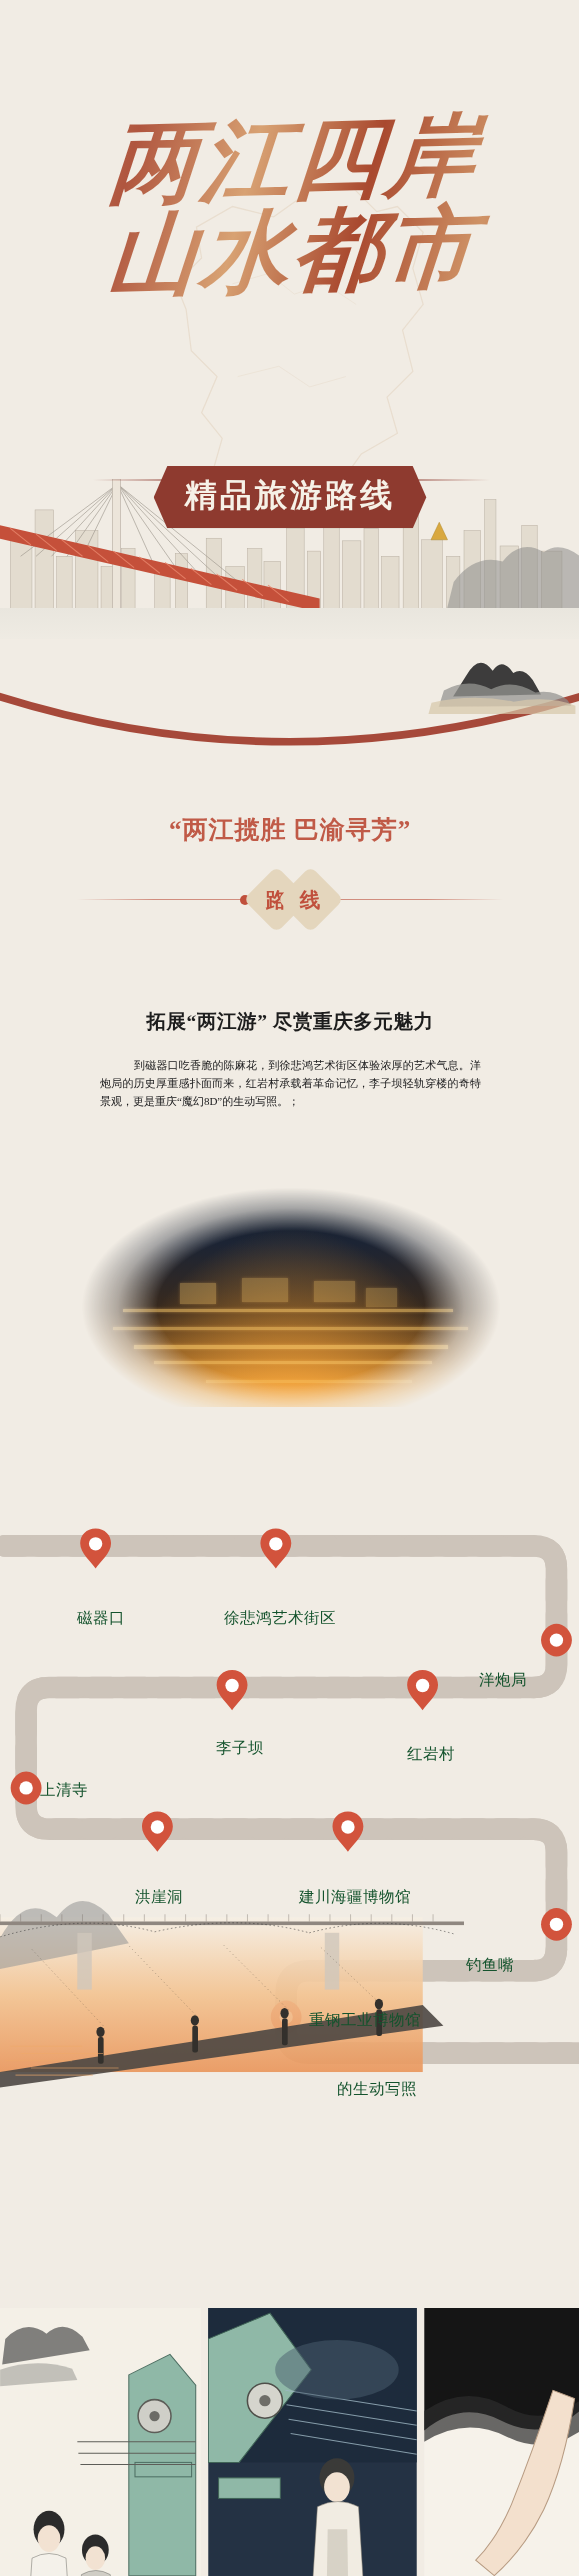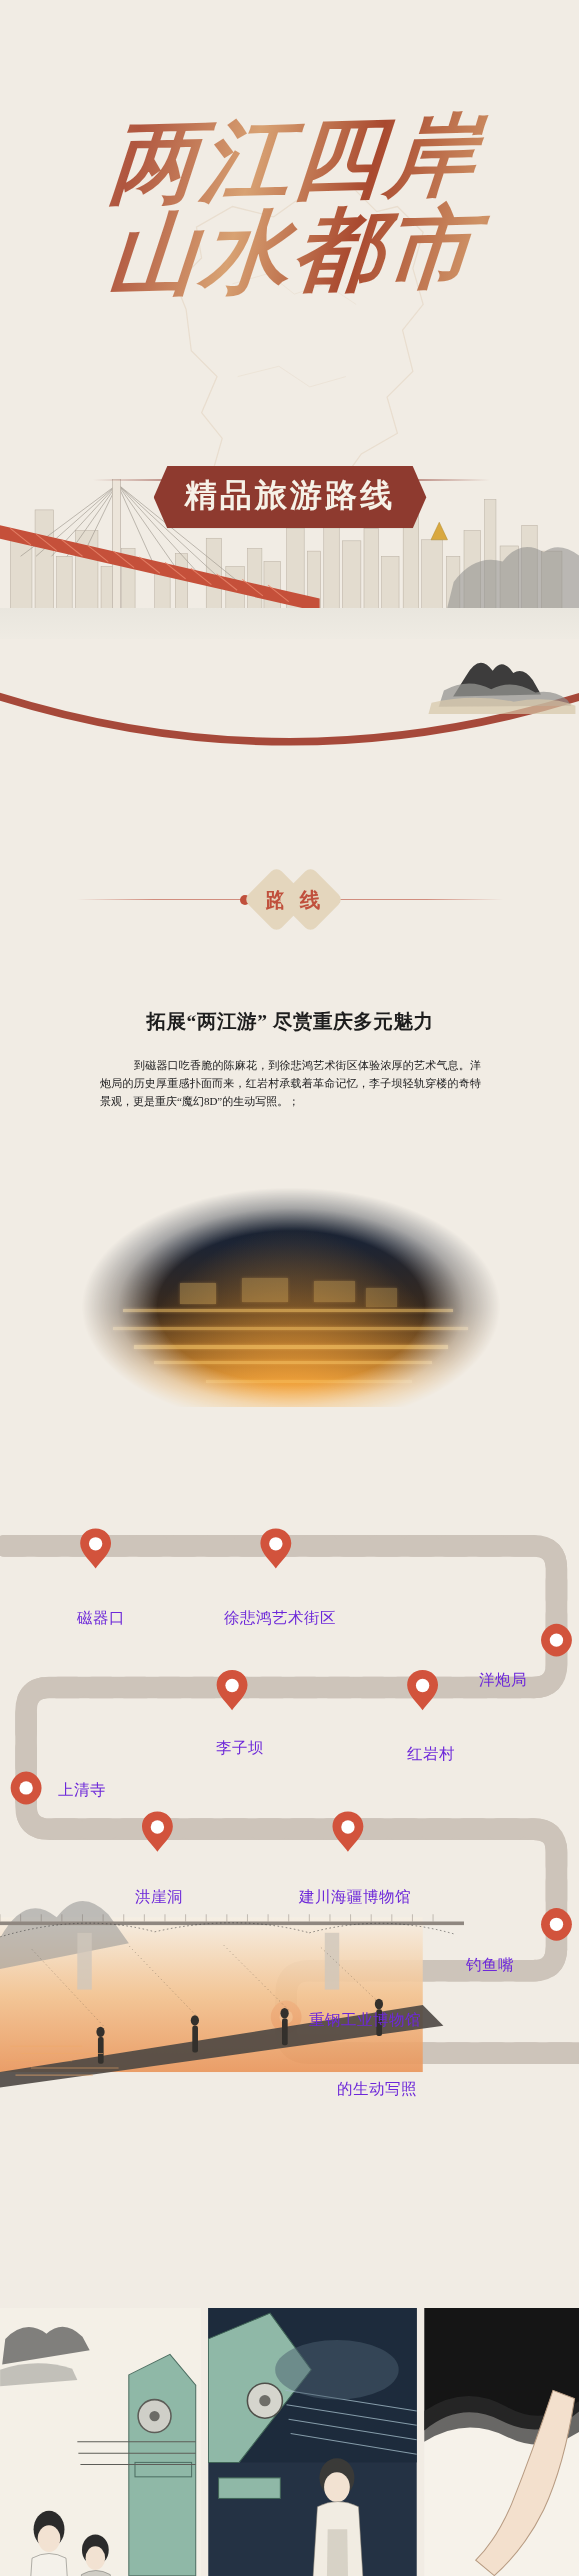--- a/index.html
+++ b/index.html
@@ -120,21 +120,21 @@
     overflow: hidden;
   }
   .hongya .win {
     position:absolute; background:#ffcc6a; border-radius:0.5px; box-shadow:0 0 3.1px rgba(255,190,90,.9);
   }
 
   
   .routemap { position: absolute; left: 0; top: 1515px; width: 580px; height: 587px; }
   .roadlabel {
     position: absolute; font-family:"Liberation Sans","DejaVu Sans",sans-serif;
-    font-size: 15.5px; color: #6d28d9; white-space: nowrap; letter-spacing: 0.5px;
+    font-size: 15.5px; color: #14532d; white-space: nowrap; letter-spacing: 0.5px;
   }
 
   
   .strip1 { position: absolute; left: 0; top: 2308px; width: 580px; height: 350px; display: flex; gap: 7.2px; }
   .ph { position: relative; overflow: hidden; border: 0; }
 </style>
 </head>
 <body>
 
 <div id="page">
@@ -231,20 +231,21 @@
       <path d="M-40 100 Q562 300 1165 100" fill="none" stroke="#a6493a" stroke-width="15"></path>
 
       <g opacity=".92">
         <path d="M905 72 q26 -46 52 -10 q18 -28 40 4 q20 -12 38 14 l16 28 L880 112 Z" fill="#2e2e2e"></path>
         <path d="M862 100 q48 -26 92 -2 q40 -22 86 6 q36 -6 62 14 l8 12 L852 132 Z" fill="#8d8d8b" opacity=".75"></path>
         <path d="M838 124 q80 -18 160 -2 q70 -12 120 8 l0 16 L832 146 Z" fill="#d6c6a7" opacity=".75"></path>
       </g>
     </svg>
   </div>
 
+  <div class="sec-quote" style="top:813px;">“两江揽胜 巴渝寻芳”</div>
 
   <div class="badge-row" style="top:871px;">
     <div class="badge-line"></div>
     <div class="badge-dot" style="left:240px;"></div>
     <div class="badge-dot" style="left:330px;"></div>
     <div class="diamond" style="left:253px;">
       <span>路</span>
     </div>
     <div class="diamond" style="left:287px;">
       <span>线</span>
@@ -362,21 +363,21 @@
       </g>
     </svg>
 
     
     <div class="roadlabel" style="left:77px; top:93px;">磁器口</div>
     <div class="roadlabel" style="left:224px; top:93px;">徐悲鸿艺术街区</div>
     <div class="roadlabel" style="left:479px; top:155px;font-family:Liberation Mono, monospace;">洋炮局</div>
 
     <div class="roadlabel" style="left:407px; top:229px;">红岩村</div>
     <div class="roadlabel" style="left:216px; top:223px;">李子坝</div>
-    <div class="roadlabel" style="left:58px; top:265px;text-align:right;">上清寺</div>
+    <div class="roadlabel" style="left:40px; top:265px;text-align:right;">上清寺</div>
 
     <div class="roadlabel" style="left:135px; top:372px;text-align:center;">洪崖洞</div>
     <div class="roadlabel" style="left:299px; top:372px;">建川海疆博物馆</div>
     <div class="roadlabel" style="left:466px; top:440px;">钓鱼嘴</div>
 
     <div class="roadlabel" style="left:309px; top:495px;">重钢工业博物馆</div>
     <div class="roadlabel" style="left:337px; top:564px;">的生动写照</div>
   </div>
 
   <div class="strip1">

